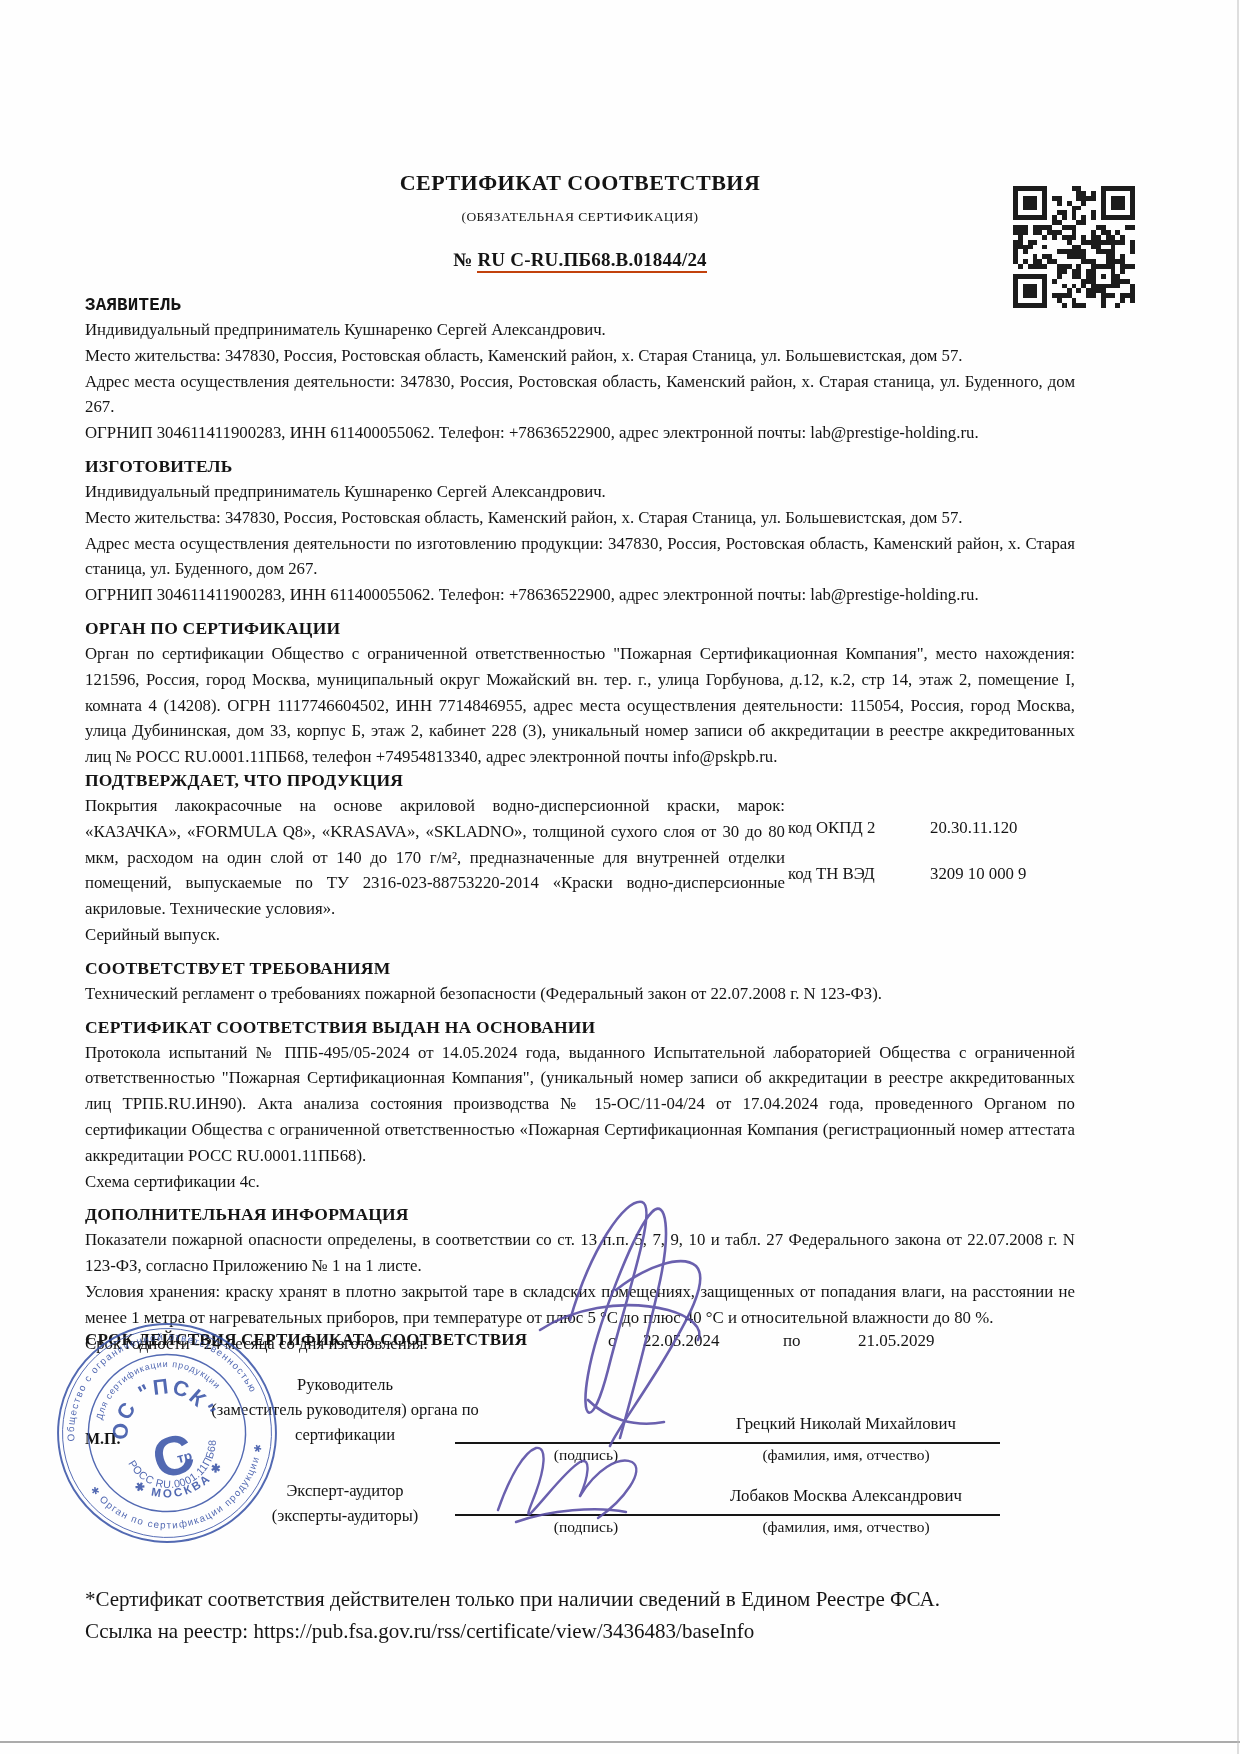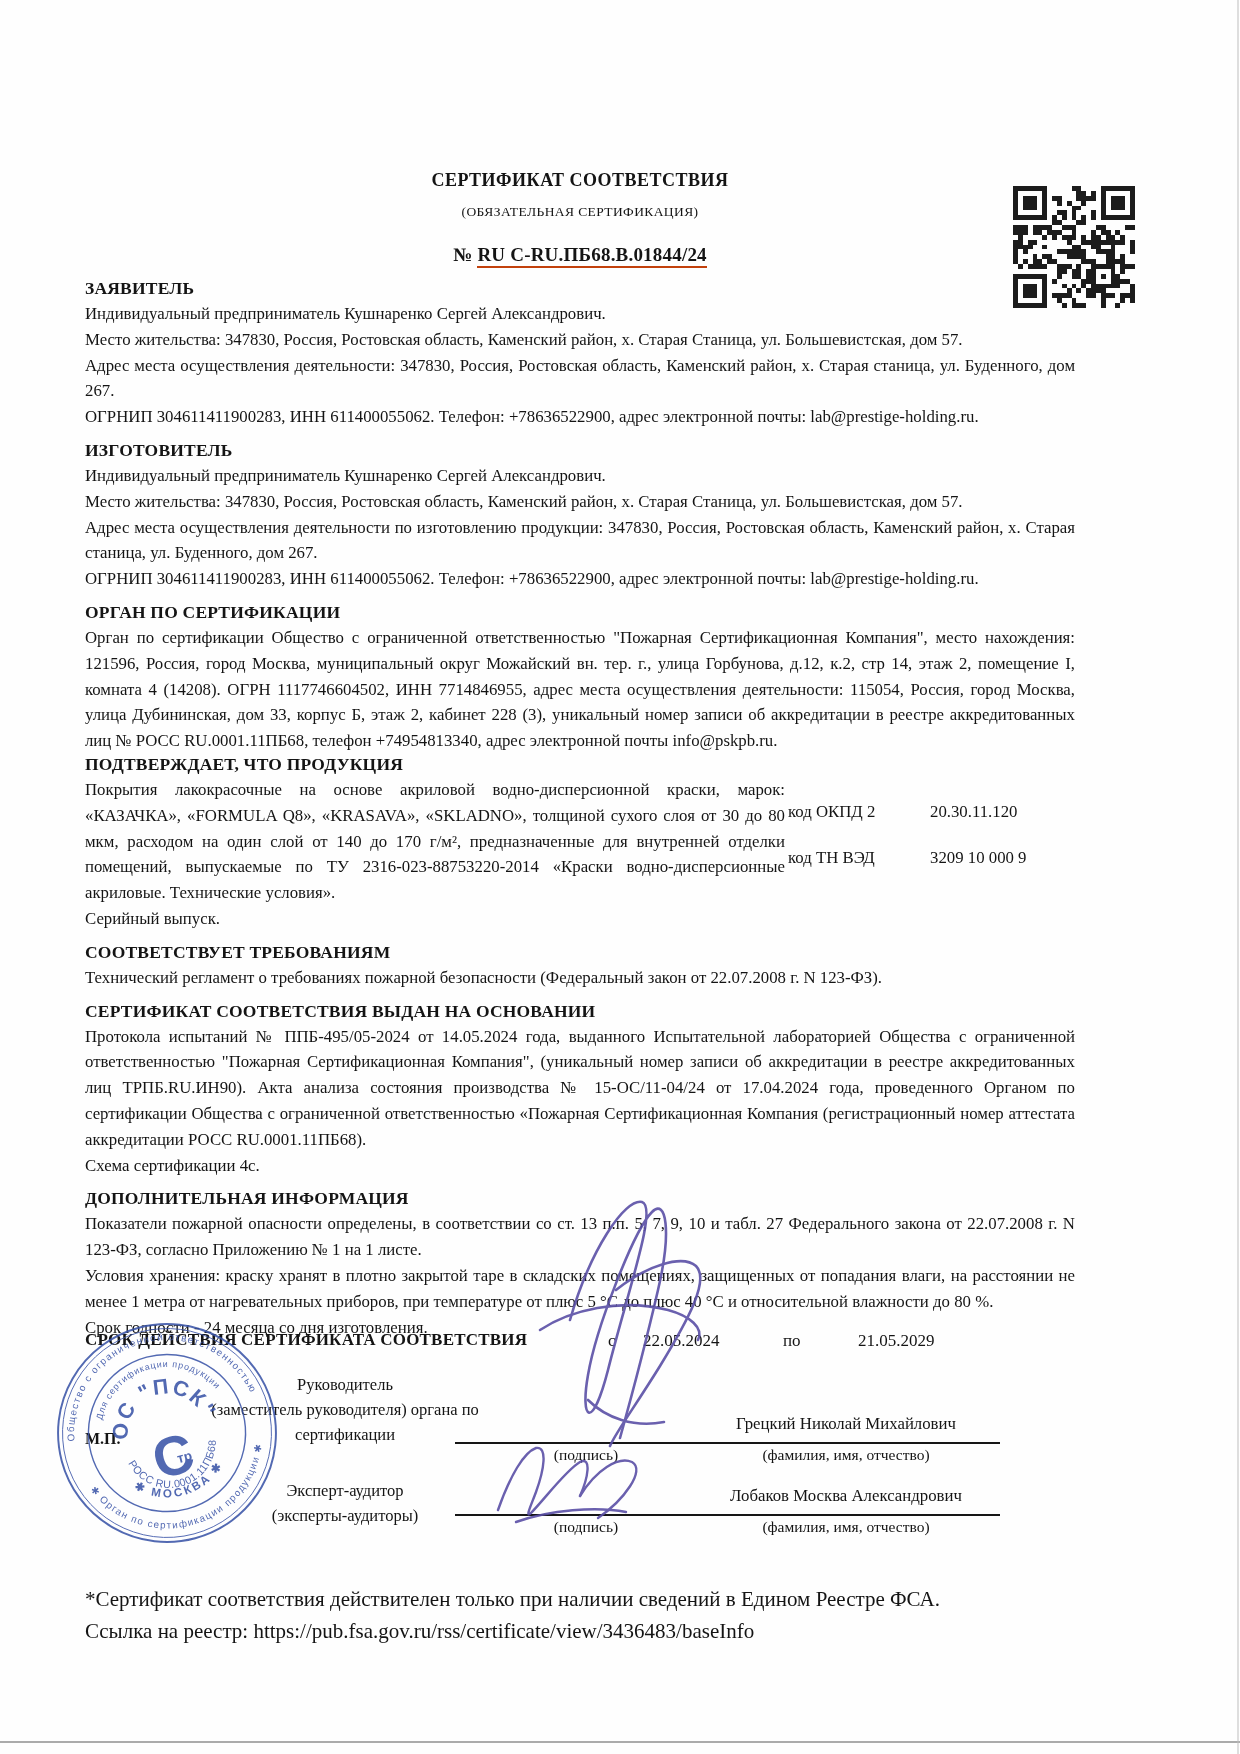--- a/index.html
+++ b/index.html
@@ -7,21 +7,21 @@
     position:relative;
     width:1240px;height:1754px;
     margin:0 auto;
     background:#fefefe;
     font-family:"Liberation Serif","DejaVu Serif",serif;
     color:#141414;
     overflow:hidden;
   }
   .content{position:absolute;left:85px;top:170px;width:990px;}
   .doc-title{
-    text-align:center;font-weight:bold;font-size:18px;letter-spacing:.5px;margin:0 0 0 0;
+    text-align:center;font-weight:bold;font-size:22px;letter-spacing:.5px;margin:0 0 0 0;
   }
   .doc-subtitle{
     text-align:center;font-size:13.5px;letter-spacing:.4px;margin-top:13px;
   }
   .doc-number{
     text-align:center;font-size:19px;font-weight:bold;margin-top:24px;letter-spacing:.2px;
   }
   .doc-number .num{border-bottom:2px solid #c2410c;padding-bottom:1px;}
   .sec-heading{
     font-weight:bold;font-size:17.5px;margin:10px 0 2px 0;letter-spacing:.2px;
@@ -60,21 +60,21 @@
 <div class="page">
 
   <div class="content">
     <div class="doc-title">СЕРТИФИКАТ СООТВЕТСТВИЯ</div>
     <div class="doc-subtitle">(ОБЯЗАТЕЛЬНАЯ СЕРТИФИКАЦИЯ)</div>
     <div class="doc-number">
       <span>№</span>
       <span class="num">RU C-RU.ПБ68.В.01844/24</span>
     </div>
 
-    <div class="sec-heading" style="margin-top:12px;">ЗАЯВИТЕЛЬ</div>
+    <div class="sec-heading" style="margin-top:24px;font-family:Liberation Mono, monospace;">ЗАЯВИТЕЛЬ</div>
     <p class="body-line">Индивидуальный предприниматель Кушнаренко Сергей Александрович.</p>
     <p class="body-line">Место жительства: 347830, Россия, Ростовская область, Каменский район, х. Старая Станица, ул. Большевистская, дом 57.</p>
     <p class="body-line">Адрес места осуществления деятельности: 347830, Россия, Ростовская область, Каменский район, х. Старая станица, ул. Буденного, дом 267.</p>
     <p class="body-line">ОГРНИП 304611411900283, ИНН 611400055062. Телефон: +78636522900, адрес электронной почты: lab@prestige-holding.ru.</p>
 
     <div class="sec-heading">ИЗГОТОВИТЕЛЬ</div>
     <p class="body-line">Индивидуальный предприниматель Кушнаренко Сергей Александрович.</p>
     <p class="body-line">Место жительства: 347830, Россия, Ростовская область, Каменский район, х. Старая Станица, ул. Большевистская, дом 57.</p>
     <p class="body-line">Адрес места осуществления деятельности по изготовлению продукции: 347830, Россия, Ростовская область, Каменский район, х. Старая станица, ул. Буденного, дом 267.</p>
     <p class="body-line">ОГРНИП 304611411900283, ИНН 611400055062. Телефон: +78636522900, адрес электронной почты: lab@prestige-holding.ru.</p>

